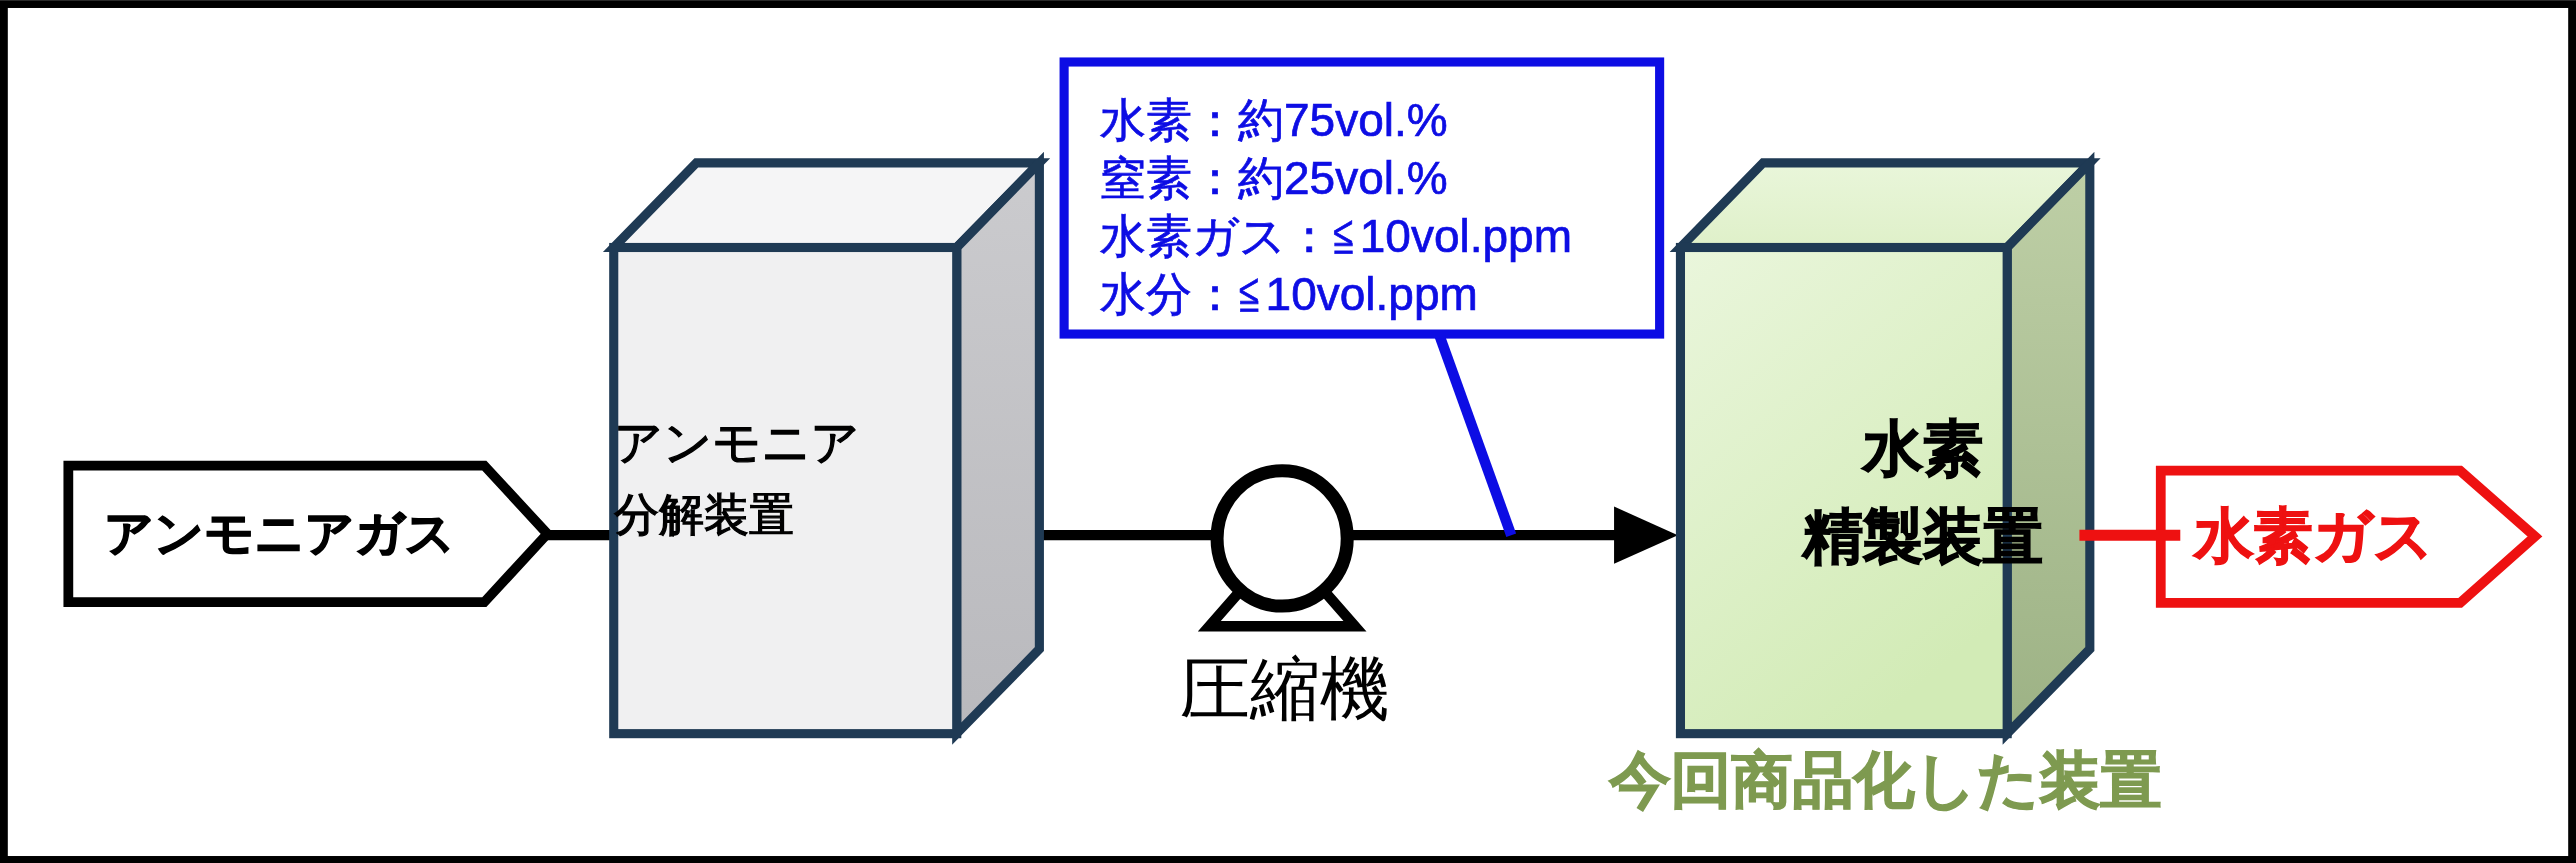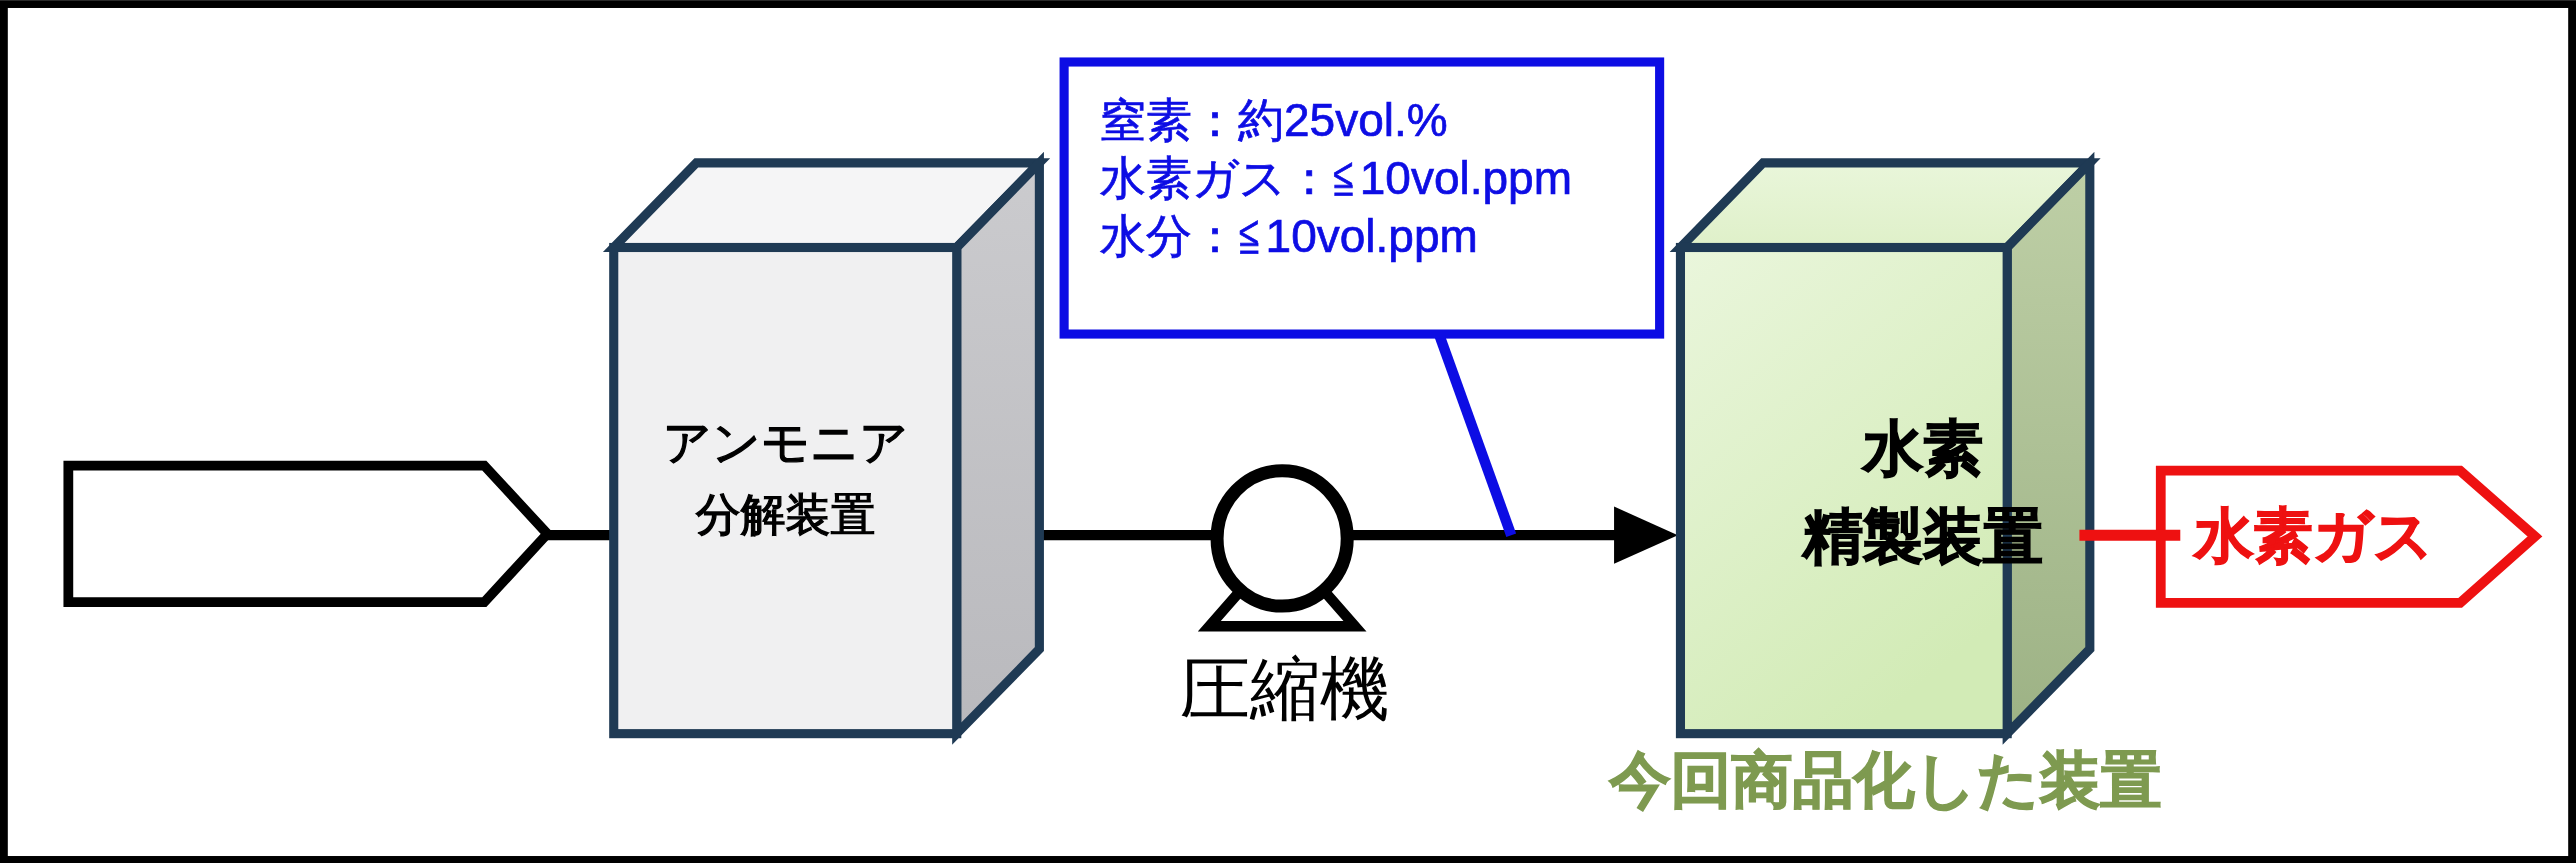--- a/index.html
+++ b/index.html
@@ -11,21 +11,21 @@
   .shape-black{fill:#ffffff;stroke:#000;stroke-width:15;}
   .navy{stroke:var(--navy);stroke-width:14;stroke-linejoin:miter;}
   .blueline{stroke:var(--blue);stroke-width:16;fill:none;}
   .bluebox{fill:#ffffff;stroke:var(--blue);stroke-width:14;}
   .redline{stroke:var(--red);stroke-width:17;fill:none;}
   .redshape{fill:#ffffff;stroke:var(--red);stroke-width:15;}
   .label{position:absolute;display:flex;align-items:center;justify-content:center;
          color:#000;white-space:nowrap;}
   .boldink{-webkit-text-stroke:1.3px currentColor;}
   .lbl-ammonia-gas{left:68px;top:465px;width:423px;height:137px;font-size:49px;font-weight:bold;}
-  .lbl-decomp{left:614px;top:407px;width:343px;text-align:center;display:block;}
+  .lbl-decomp{left:614px;top:407px;width:343px;text-align:left;display:block;}
   .lbl-decomp .l1{font-size:48px;line-height:72px;height:72px;}
   .lbl-decomp .l2{font-size:45px;line-height:72px;height:72px;}
   .lbl-compressor{left:1155px;top:657px;width:260px;height:65px;font-size:70px;font-weight:normal;}
   .lbl-callout{left:1100px;top:91px;display:block;color:var(--blue);font-size:46px;line-height:58px;
                text-align:left;-webkit-text-stroke:0.7px currentColor;}
   .lbl-purif{left:1754px;top:405px;width:338px;text-align:center;font-weight:bold;display:block;}
   .lbl-purif div{font-size:60px;line-height:88px;height:88px;}
   .lbl-h2gas{left:2161px;top:471px;width:306px;height:132px;font-size:59px;font-weight:bold;color:var(--red);}
   .lbl-caption{left:1560px;top:742px;width:651px;height:78px;font-size:61px;font-weight:bold;color:var(--olive);text-align:right;}
 </style>
@@ -78,29 +78,31 @@
       <polygon points="1928,882 2012,882 2082,962 1858,962" fill="#fff" stroke="#000" stroke-width="16"></polygon>
       <ellipse cx="1970" cy="827" rx="100" ry="104" fill="#fff" stroke="#000" stroke-width="20"></ellipse>
     </g>
 
     <rect class="bluebox" x="1635" y="95" width="915" height="418"></rect>
 
     <polygon class="redshape" points="3320,723 3780,723 3895,824 3780,926 3320,926"></polygon>
     <line class="redline" x1="3195" y1="822" x2="3350" y2="822"></line>
   </svg>
 
+  <div class="label lbl-ammonia-gas boldink">アンモニアガス</div>
 
   <div class="label lbl-decomp boldink">
     <div class="l1">アンモニア</div>
     <div class="l2">分解装置</div>
   </div>
 
   <div class="label lbl-compressor">圧縮機</div>
 
   <div class="label lbl-callout">
+    <div>水素：約75vol.%</div>
     <div>窒素：約25vol.%</div>
     <div>水素ガス：≦10vol.ppm</div>
     <div>水分：≦10vol.ppm</div>
   </div>
 
   <div class="label lbl-purif boldink">
     <div>水素</div>
     <div>精製装置</div>
   </div>
 

